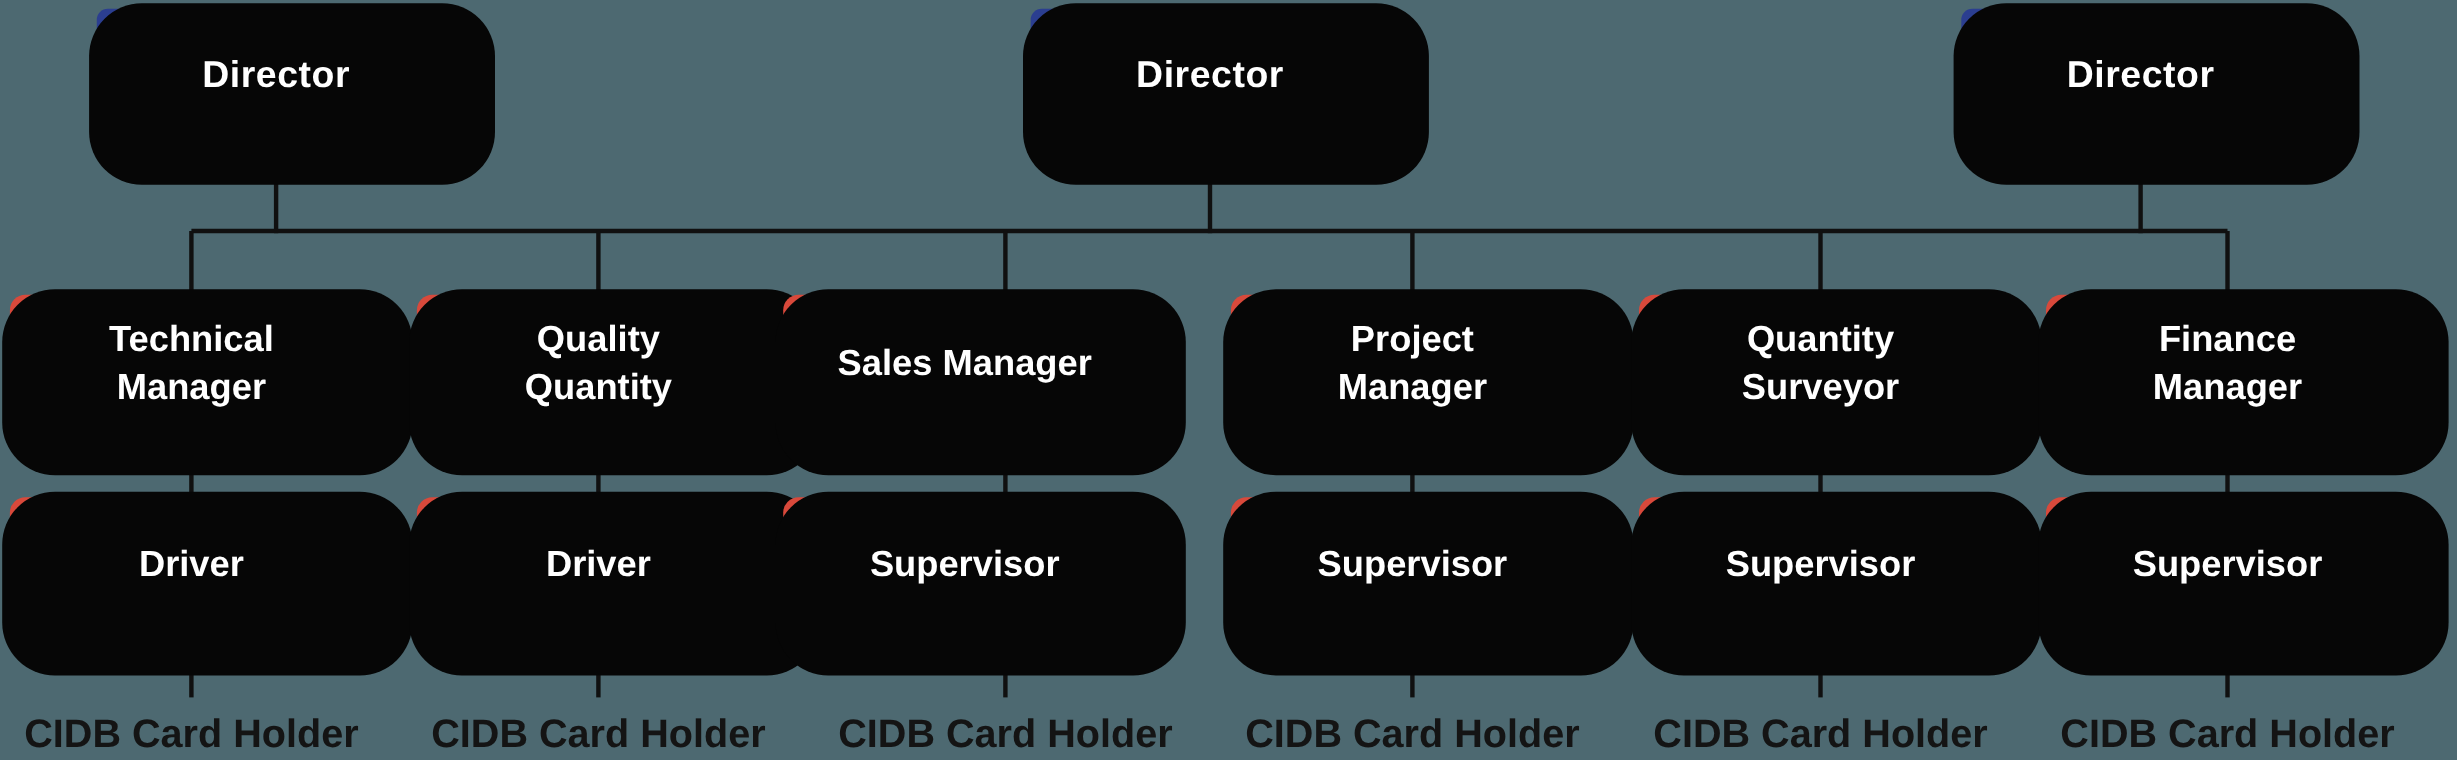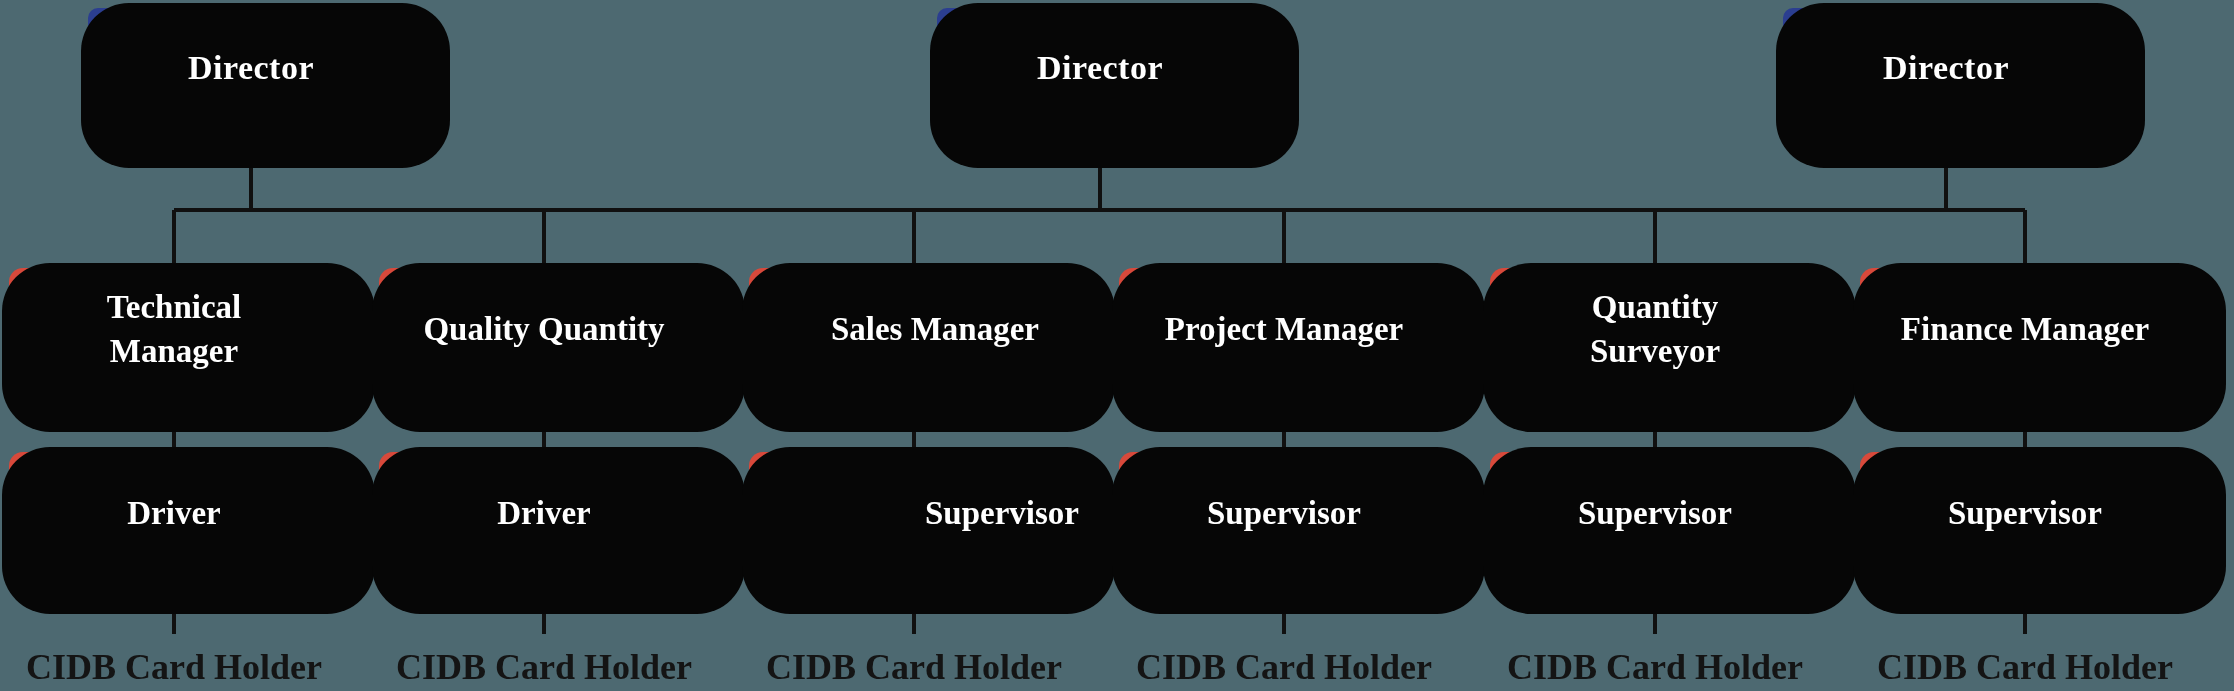--- a/index.html
+++ b/index.html
@@ -10,21 +10,21 @@
     --shadow:#060606;
     --connector:#101010;
     --label-text:#141414;
   }
   html,body{margin:0;padding:0;background:var(--background);}
   .canvas{
     position:relative;
     width:2234px;height:691px;
     background:var(--background);
     overflow:hidden;
-    font-family:Liberation Serif, serif;
+    font-family:Liberation Sans, sans-serif;
   }
   .connectors{position:absolute;left:0;top:0;z-index:1;}
   .node{
     position:absolute;
     z-index:2;
     display:flex;align-items:center;justify-content:center;
     text-align:center;
     color:var(--node-text);
     font-weight:700;
     box-sizing:border-box;
@@ -59,21 +59,21 @@
     margin-left:-210px;
     text-align:center;
     color:var(--label-text);
     font-size:36px;
     font-weight:700;
     z-index:2;
     white-space:nowrap;
   }
   
   .d1{left:88px;}  .d2{left:937px;}  .d3{left:1783px;}
-  .c1{left:9px;}   .c2{left:379px;}  .c3{left:749px;justify-content:flex-end;}
+  .c1{left:9px;}   .c2{left:379px;}  .c3{left:712px;}
   .c4{left:1119px;text-align:center;}.c5{left:1490px;} .c6{left:1860px;}
   .l1{left:174px;} .l2{left:544px;}  .l3{left:914px;}
   .l4{left:1284px;}.l5{left:1655px;} .l6{left:2025px;}
 </style>
 </head>
 <body>
 
 <div class="canvas">
 
   <svg class="connectors" width="2234" height="691" viewBox="0 0 2234 691">

